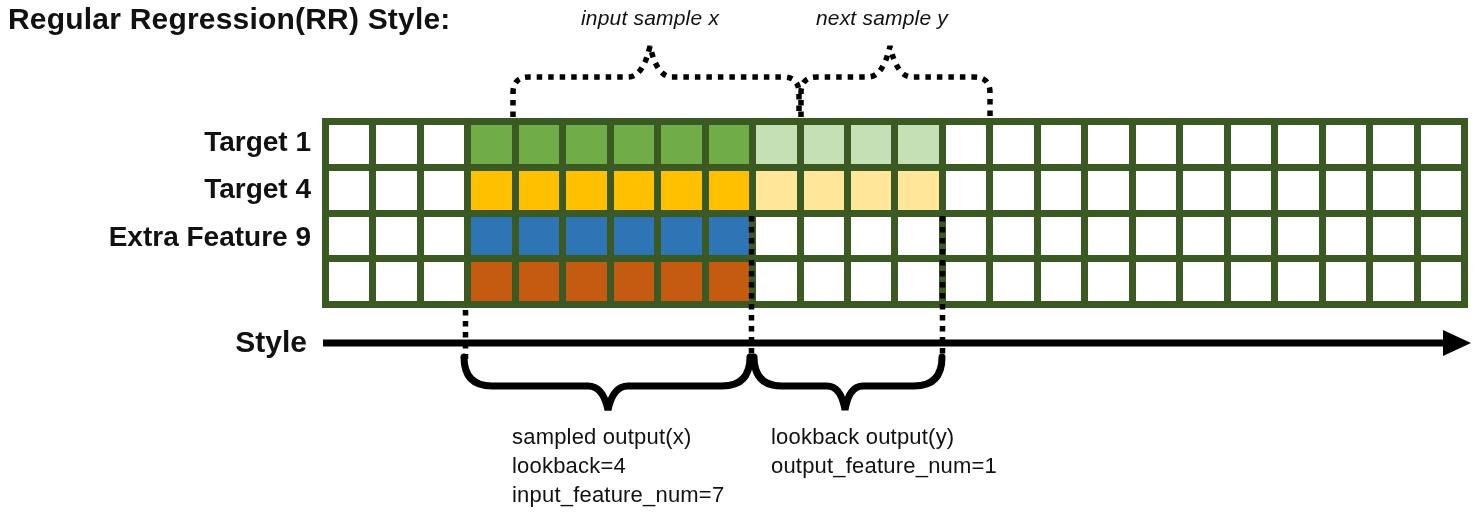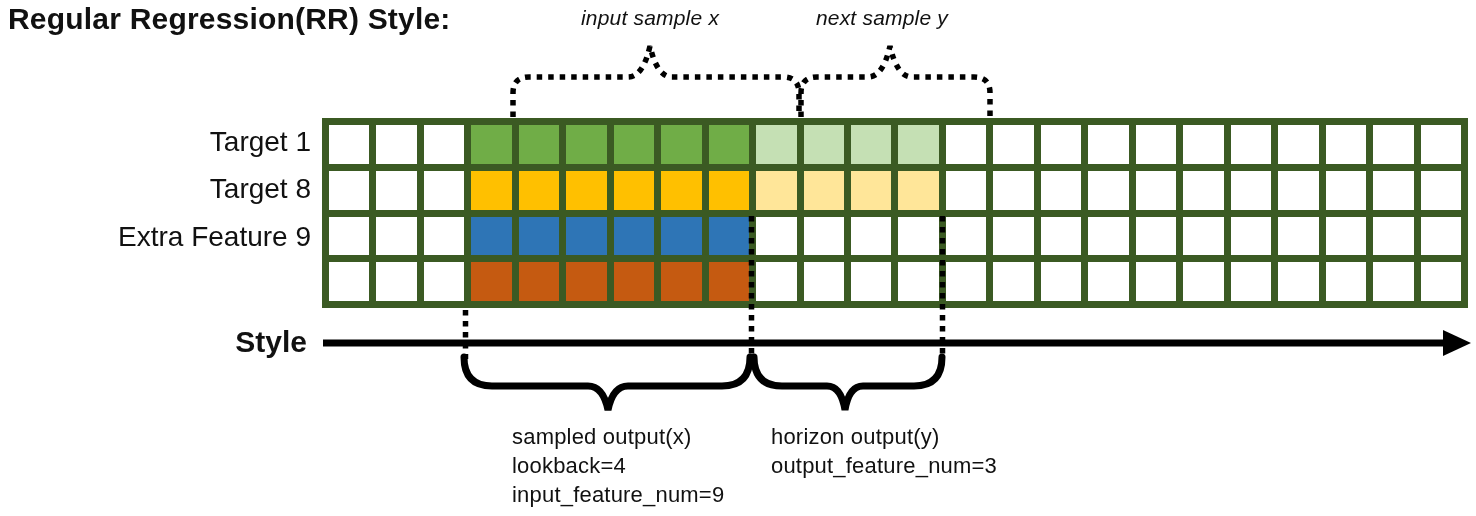--- a/index.html
+++ b/index.html
@@ -14,21 +14,21 @@
   .grid{
     position:absolute;left:322px;top:118px;width:1146px;height:190px;
     box-sizing:border-box;background:#3b5a23;
     display:grid;grid-template-columns:repeat(24,1fr);grid-template-rows:repeat(4,1fr);
     gap:7px;padding:7px;
   }
   .cell{background:#fff;}
   .row-label{
     position:absolute;left:0;width:311px;height:47px;
     display:flex;align-items:center;justify-content:flex-end;
-    font-size:28px;font-weight:400;color:#111;
+    font-size:28px;font-weight:700;color:#111;
   }
   .time-label{
     position:absolute;left:0;top:325px;width:307px;text-align:right;
     font-size:30px;font-weight:700;color:#111;
   }
   .brace-label{
     position:absolute;top:6px;width:240px;text-align:center;
     font-size:21px;font-style:italic;color:#111;letter-spacing:0.2px;
   }
   .note-block{
@@ -41,21 +41,21 @@
 <body>
 
 <div id="stage">
 
   <div class="title">Regular Regression(RR) Style:</div>
 
   <div class="brace-label" style="left:530px;">input sample x</div>
   <div class="brace-label" style="left:762px;">next sample y</div>
 
   <div class="row-label" style="top:118px;">Target 1</div>
-  <div class="row-label" style="top:165px;">Target 8</div>
+  <div class="row-label" style="top:165px;">Target 4</div>
   <div class="row-label" style="top:213px;">Extra Feature 9</div>
 
   <div class="grid" style="background: rgb(59, 90, 35);">
       <div class="cell" style="background: rgb(255, 255, 255);"></div>
       <div class="cell" style="background: rgb(255, 255, 255);"></div>
       <div class="cell" style="background: rgb(255, 255, 255);"></div>
       <div class="cell" style="background: rgb(112, 173, 71);"></div>
       <div class="cell" style="background: rgb(112, 173, 71);"></div>
       <div class="cell" style="background: rgb(112, 173, 71);"></div>
       <div class="cell" style="background: rgb(112, 173, 71);"></div>
@@ -164,20 +164,20 @@
     <path d="M 513 117 L 513 93 Q 513 77 529 77 L 628 77 Q 643 77 650 46 Q 657 77 672 77 L 783 77 Q 799 77 799 93 L 799 117" stroke="#000" stroke-width="5.5" stroke-dasharray="5.5 6" fill="none"></path>
     <path d="M 801 117 L 801 93 Q 801 77 817 77 L 868 77 Q 883 77 890 46 Q 897 77 912 77 L 974 77 Q 990 77 990 93 L 990 117" stroke="#000" stroke-width="5.5" stroke-dasharray="5.5 6" fill="none"></path>
 
     <path d="M 464 357 Q 464 386 492 386 L 588 386 Q 603 386 608 410 Q 613 386 628 386 L 722 386 Q 750 386 750 357" stroke="#000" stroke-width="7" fill="none" stroke-linecap="round"></path>
     <path d="M 754 357 Q 754 386 782 386 L 827 386 Q 841 386 845 410 Q 849 386 863 386 L 914 386 Q 942 386 942 357" stroke="#000" stroke-width="7" fill="none" stroke-linecap="round"></path>
   </svg>
 
   <div class="note-block" style="left:512px;">
     <div>sampled output(x)</div>
     <div>lookback=4</div>
-    <div>input_feature_num=9</div>
+    <div>input_feature_num=7</div>
   </div>
   <div class="note-block" style="left:771px;">
-    <div>horizon output(y)</div>
-    <div>output_feature_num=3</div>
+    <div>lookback output(y)</div>
+    <div>output_feature_num=1</div>
   </div>
 
 </div>
 
 </body></html>

